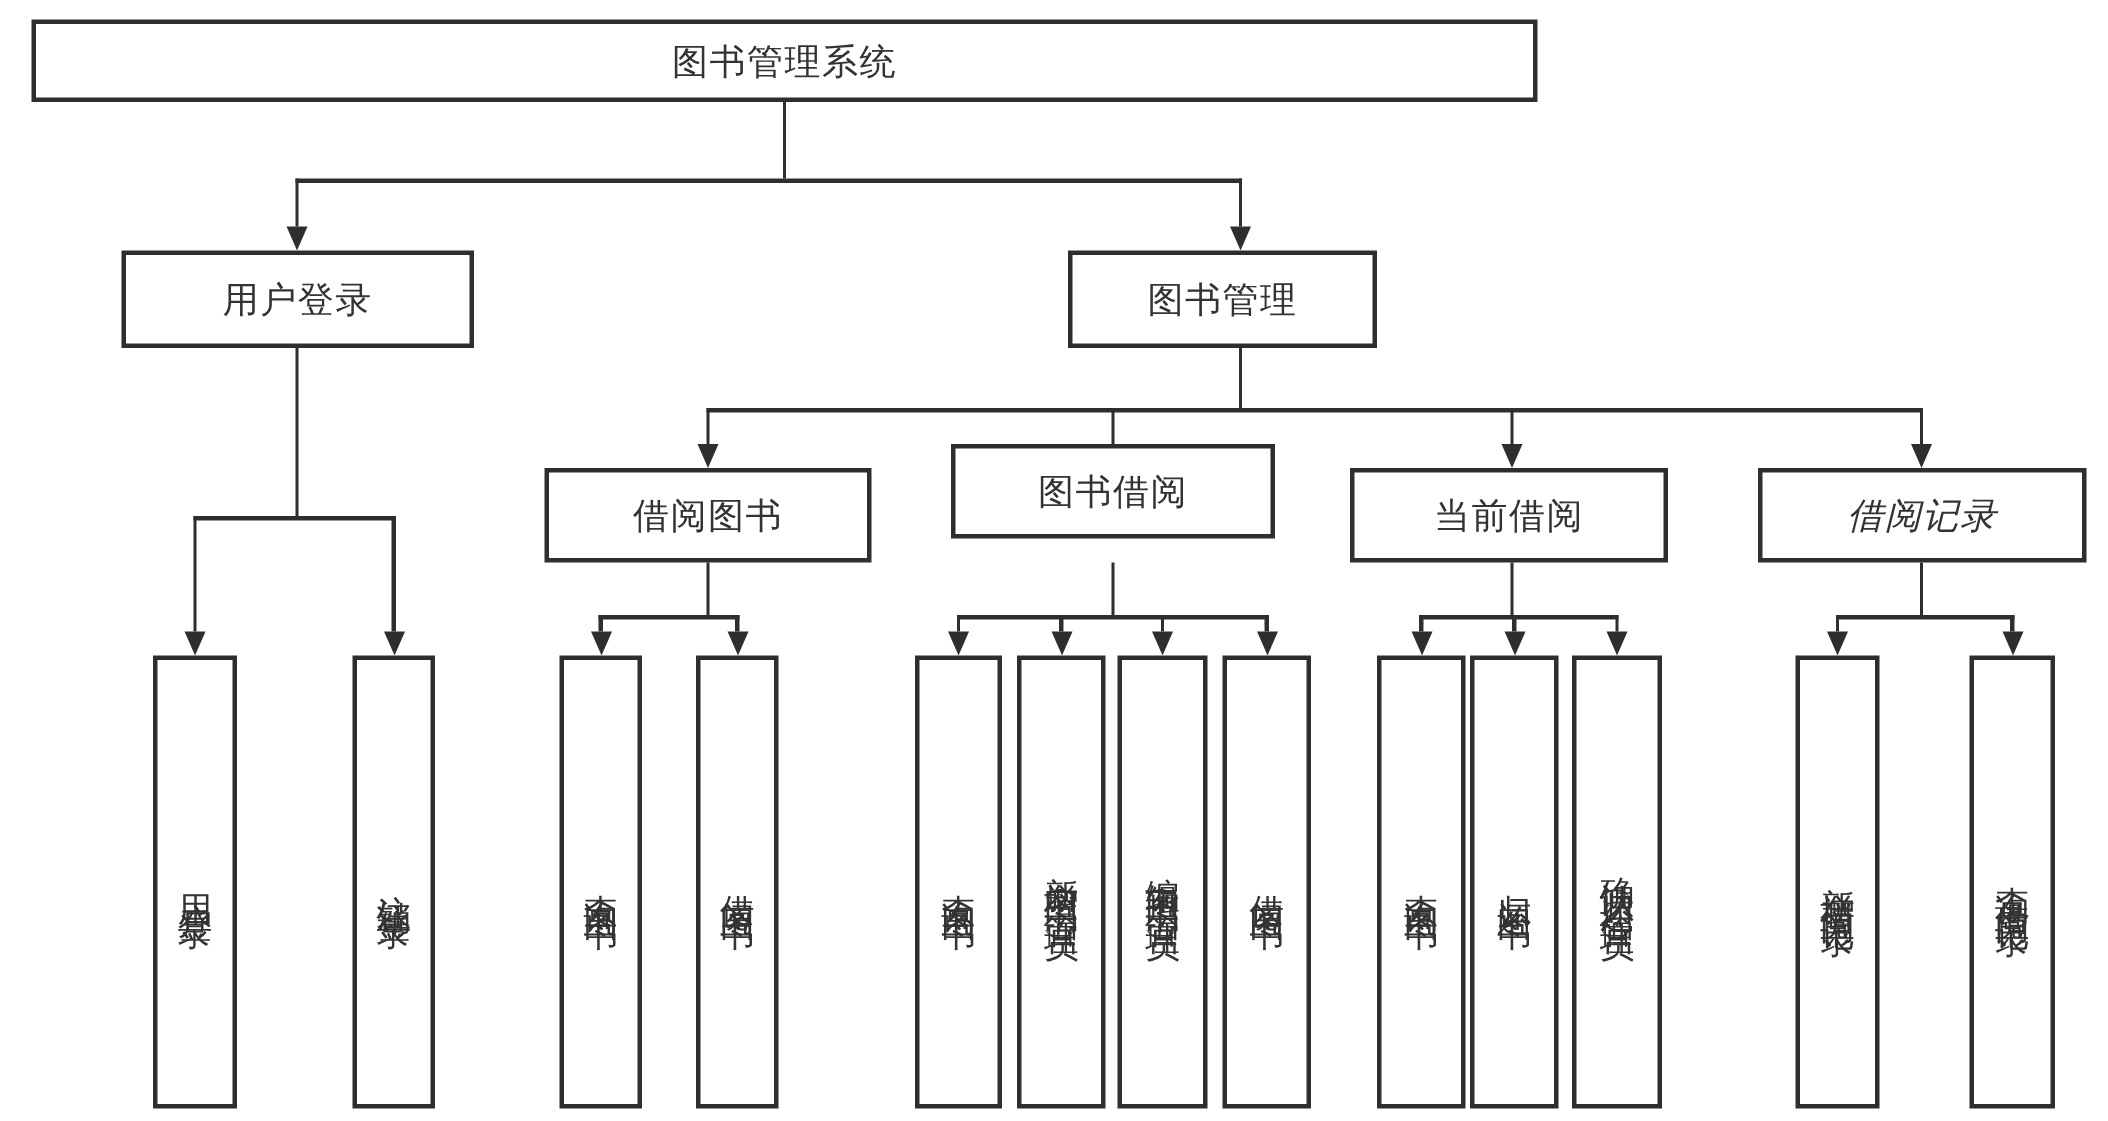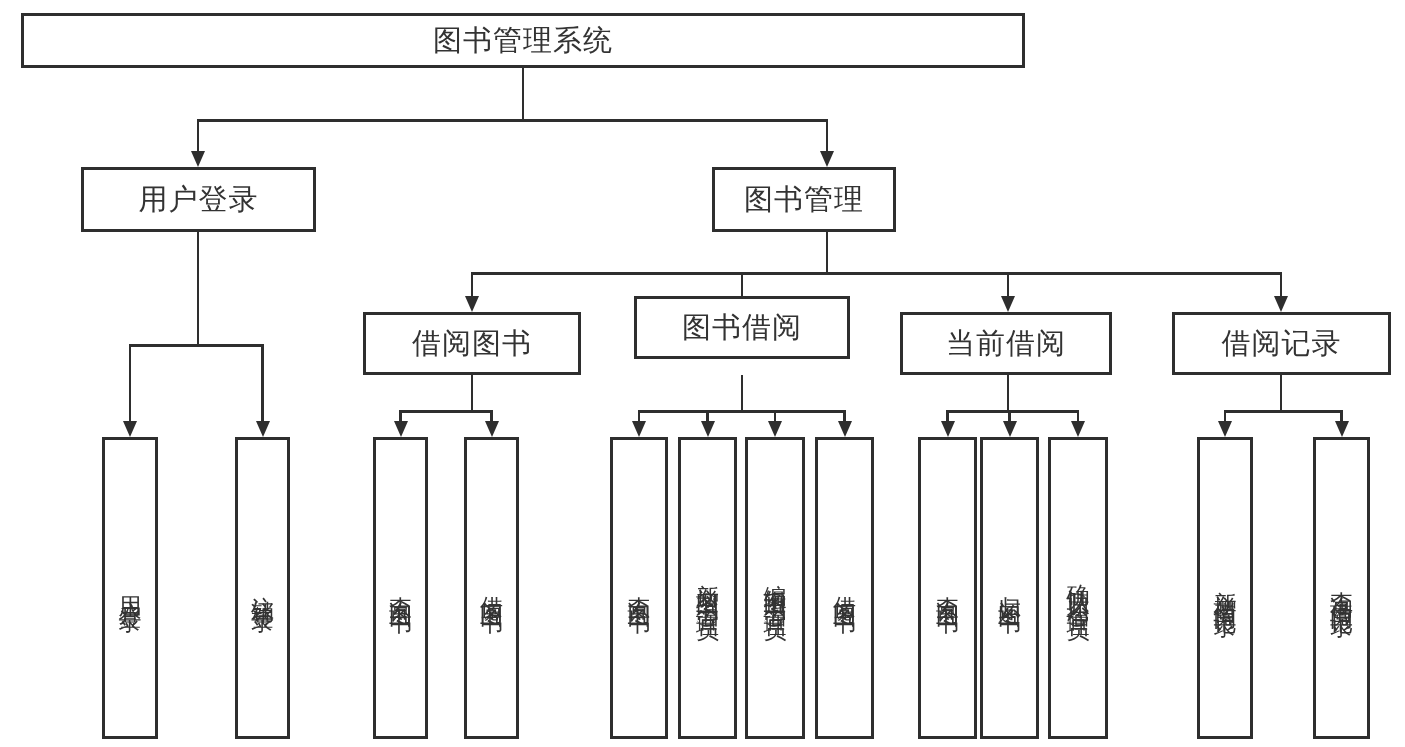--- a/index.html
+++ b/index.html
@@ -14,21 +14,21 @@
   body { font-family: "Liberation Sans", "DejaVu Sans", sans-serif; color: var(--text); }
   .canvas { position: relative; width: 1405px; height: 747px; background: var(--bg); }
 
   .hbox {
     position: absolute;
     border: 3px solid var(--line);
     background: #fff;
     display: flex;
     align-items: center;
     justify-content: center;
-    font-size: 29px;
+    font-size: 24px;
     letter-spacing: 1px;
     color: var(--text);
     white-space: nowrap;
   }
   .vbox {
     position: absolute;
     top: 437px;
     height: 302px;
     border: 3px solid var(--line);
     background: #fff;
@@ -73,38 +73,38 @@
 <div class="canvas">
 
   <div class="hbox" style="left:21px; top:13px; width:1004px; height:55px;">图书管理系统</div>
 
   <div class="vline" style="left:521.75px; top:68px; height:51px;"></div>
   <div class="hline" style="left:196.75px; top:119px; width:631.5px;"></div>
   <div class="drop" style="left:196.75px; top:119px; height:32px;"></div>
   <div class="drop" style="left:825.75px; top:119px; height:32px;"></div>
 
   <div class="hbox" style="left:81px; top:167px; width:235px; height:65px;">用户登录</div>
-  <div class="hbox" style="left:712px; top:167px; width:184px; height:65px;">图书管理</div>
+  <div class="hbox" style="left:712px; top:167px; width:206px; height:65px;">图书管理</div>
 
   <div class="vline" style="left:196.75px; top:232px; height:112px;"></div>
   <div class="hline" style="left:128.75px; top:344px; width:135px;"></div>
   <div class="drop" style="left:128.75px; top:344px; height:77px;"></div>
   <div class="drop" style="left:261.25px; top:344px; height:77px;"></div>
 
   <div class="vline" style="left:825.75px; top:232px; height:40px;"></div>
   <div class="hline" style="left:470.75px; top:272px; width:811.5px;"></div>
   <div class="drop" style="left:470.75px; top:272px; height:24px;"></div>
   <div class="drop" style="left:740.75px; top:272px; height:24px;"></div>
   <div class="drop" style="left:1006.75px; top:272px; height:24px;"></div>
   <div class="drop" style="left:1279.75px; top:272px; height:24px;"></div>
 
   <div class="hbox" style="left:363px; top:312px; width:218px; height:63px;">借阅图书</div>
   <div class="hbox" style="left:634px; top:296px; width:216px; height:63px;">图书借阅</div>
   <div class="hbox" style="left:900px; top:312px; width:212px; height:63px;">当前借阅</div>
-  <div class="hbox" style="left:1172px; top:312px; width:219px; height:63px;">借阅记录</div>
+  <div class="hbox" style="left:1172px; top:312px; width:219px; height:63px;font-style:italic;">借阅记录</div>
 
   <div class="vline" style="left:470.75px; top:375px; height:35px;"></div>
   <div class="hline" style="left:399.25px; top:410px; width:93.5px;"></div>
   <div class="drop" style="left:399.25px; top:410px; height:11px;"></div>
   <div class="drop" style="left:490.25px; top:410px; height:11px;"></div>
 
   <div class="vline" style="left:740.75px; top:375px; height:35px;"></div>
   <div class="hline" style="left:637.75px; top:410px; width:208px;"></div>
   <div class="drop" style="left:637.75px; top:410px; height:11px;"></div>
   <div class="drop" style="left:706.25px; top:410px; height:11px;"></div>

